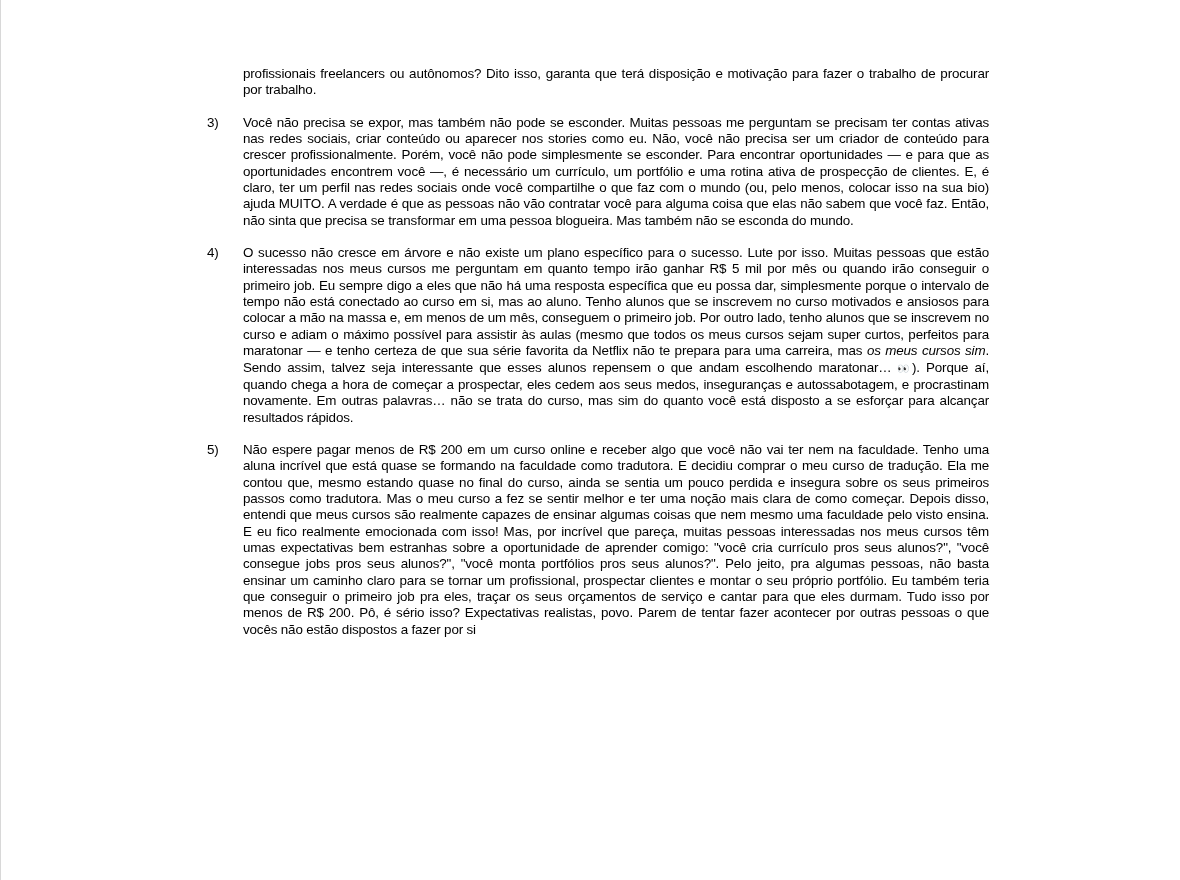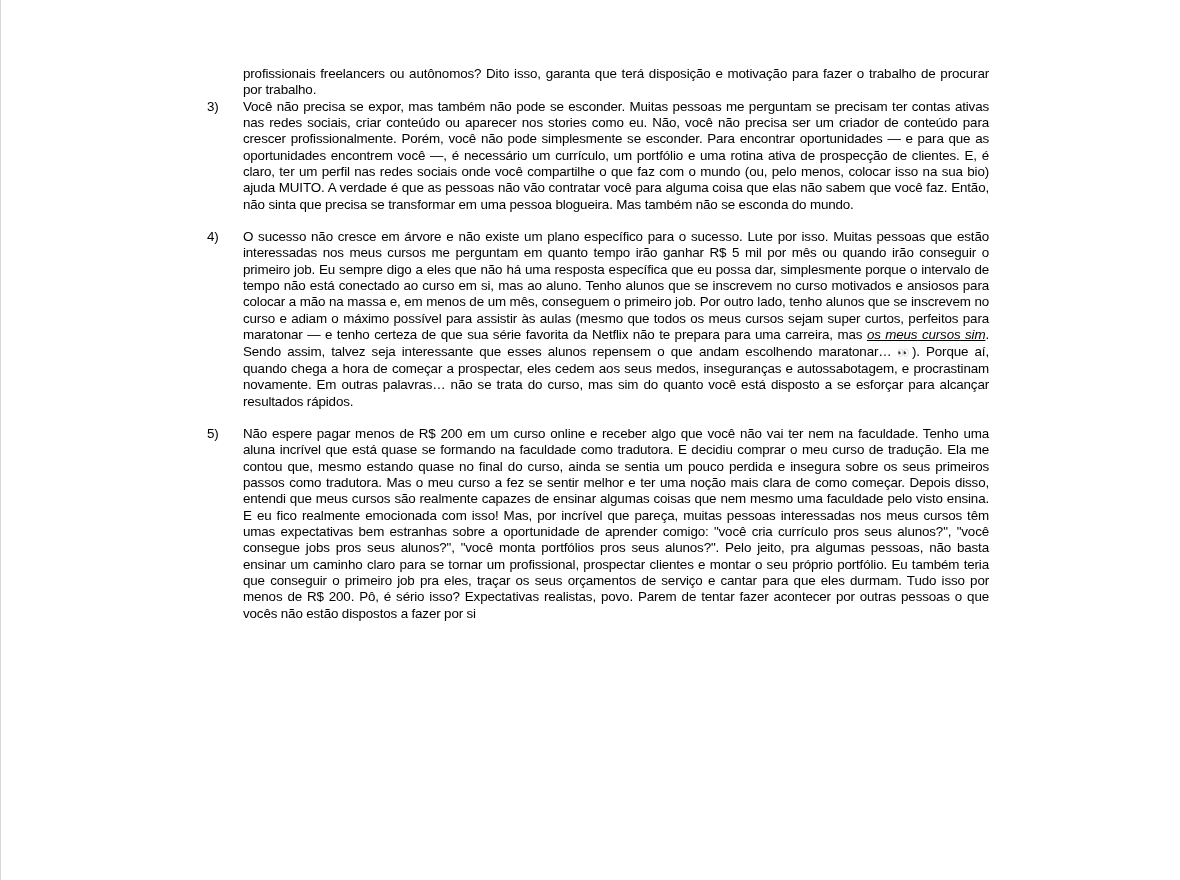--- a/index.html
+++ b/index.html
@@ -42,20 +42,21 @@
     text-align: justify;
     text-justify: inter-word;
     margin: 0;
     letter-spacing: -0.15px;
     word-spacing: 0px;
   }
 
   
   .para-plain {
     padding-left: 44px;
+    margin-bottom: 16px;
   }
 
   
   .list-item {
     position: relative;
     padding-left: 44px;
     margin-bottom: 16px;
   }
   .item-marker {
     position: absolute;
@@ -64,21 +65,21 @@
     width: 30px;
     font-size: 13.4px;
     line-height: 16.35px;
     text-align: left;
   }
   .item-body {
     display: block;
   }
 
   b, .b { font-weight: normal; }
-  i, .i { font-style: italic; text-decoration: underline; }
+  i, .i { font-style: italic; }
 
   .emoji-glyph {
     font-family: "DejaVu Sans", sans-serif;
     font-size: 10px;
     letter-spacing: -1px;
   }
 </style>
 </head>
 <body>
 

